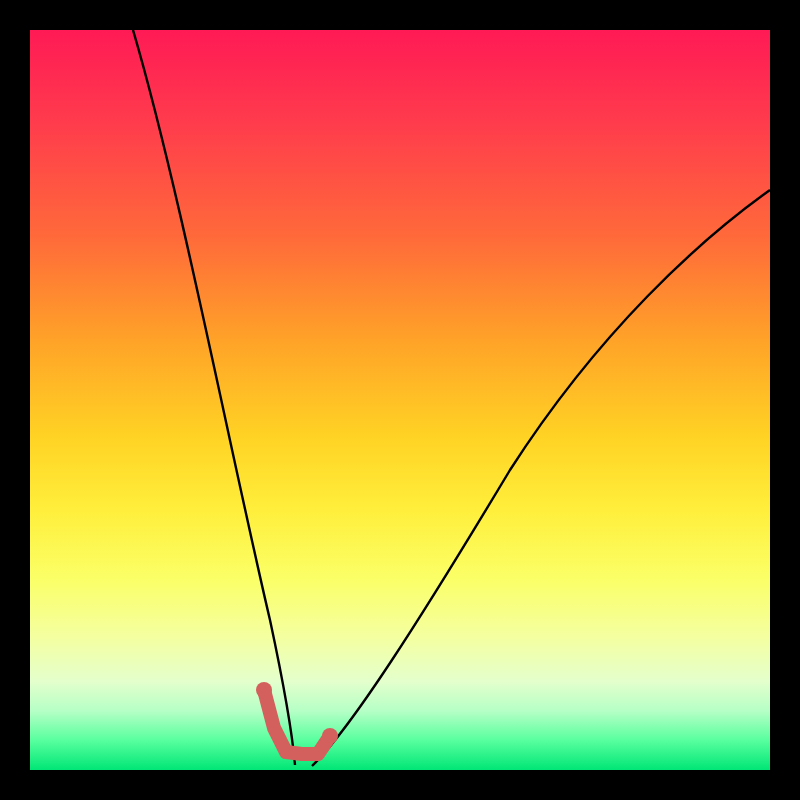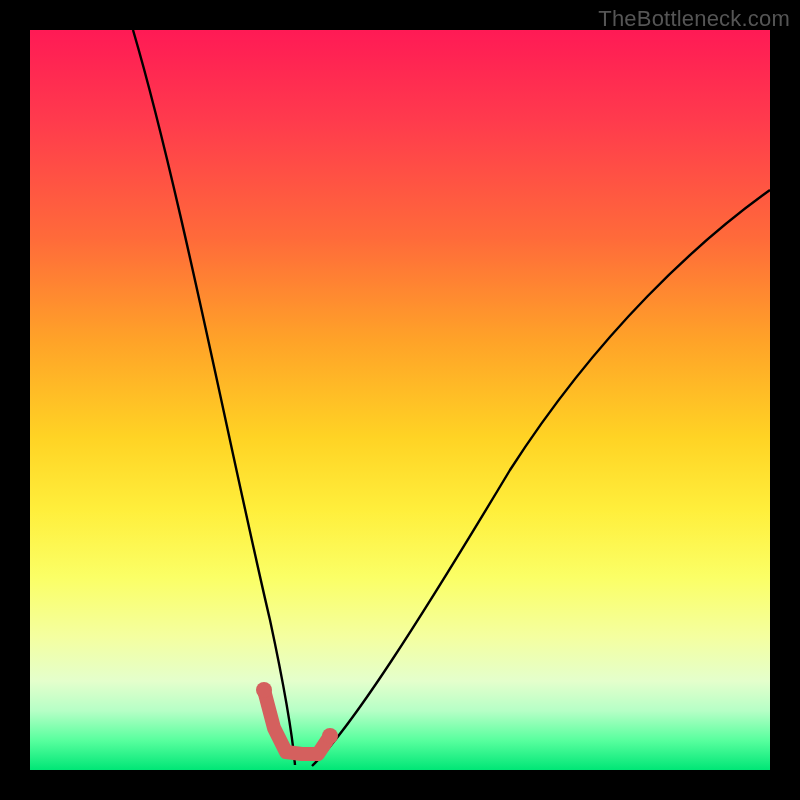--- a/index.html
+++ b/index.html
@@ -71,21 +71,20 @@
     stroke-linejoin: round;
   }
   .dot {
     fill: #d4605e;
   }
 </style>
 </head>
 <body>
 
 <div class="outer">
-  <div class="watermark">TheBottleneck.com</div>
 
   <div class="plot">
     <div class="gradient"></div>
 
     <svg class="curves" viewBox="0 0 740 740" preserveAspectRatio="none">
 
       <path class="curve" d="M 103 0
                C 150 160, 200 420, 240 590
                C 255 660, 262 700, 265 735"></path>
 

